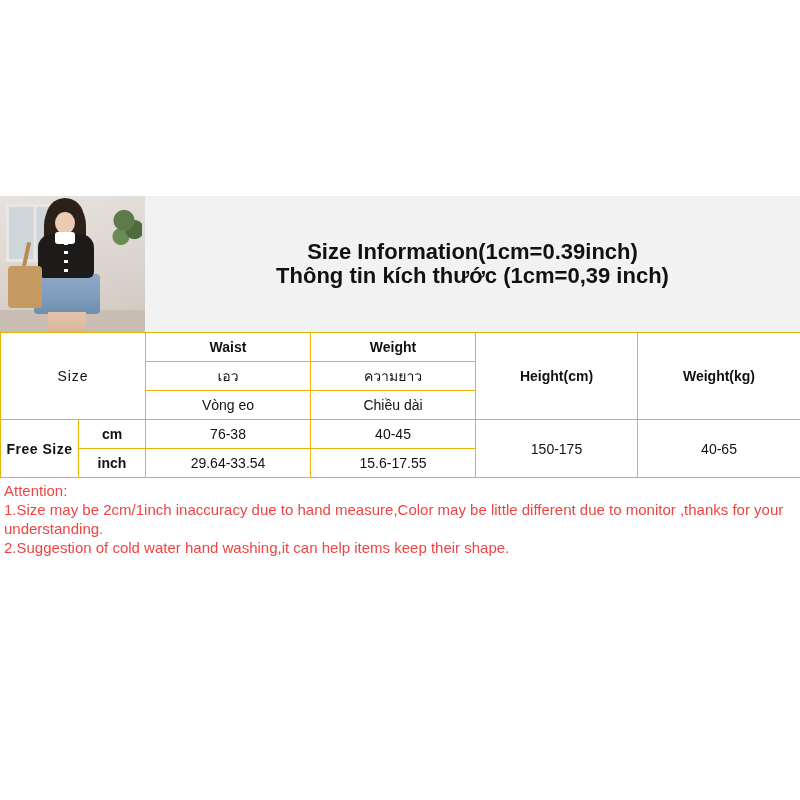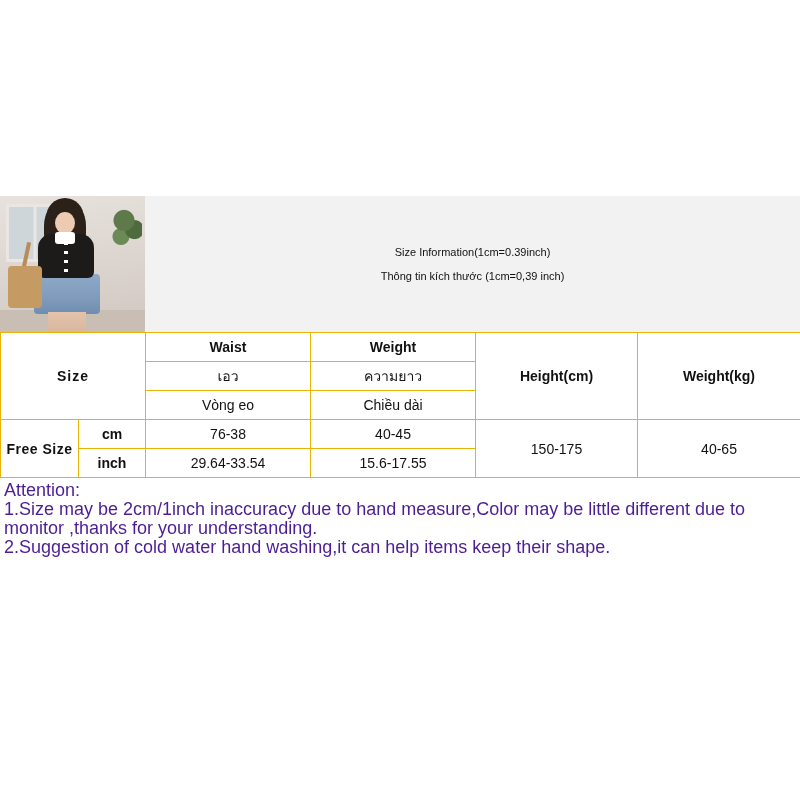--- a/index.html
+++ b/index.html
@@ -110,22 +110,22 @@
   .titles {
     flex: 1 1 auto;
     display: flex;
     flex-direction: column;
     align-items: center;
     justify-content: center;
     gap: 4px;
     color: #111;
   }
   .titles div {
-    font-weight: normal;
-    font-size: 11px;
+    font-weight: bold;
+    font-size: 22px;
     line-height: 20px;
     text-align: right;
   }
 
   
   table.size-table {
     border-collapse: collapse;
     width: 800px;
     table-layout: fixed;
   }
@@ -133,21 +133,21 @@
     border: 1px solid #eab308;
     text-align: center;
     font-size: 14px;
     color: #111;
     padding: 2px 4px;
     height: 29px;
     box-sizing: border-box;
   }
   td.size-head {
     font-size: 23px;
-    font-weight: bold;
+    font-weight: normal;
     letter-spacing: 1px;
   }
   td.col-head {
     font-weight: bold;
     font-size: 14.5px;
   }
   td.sub-head {
     font-size: 14px;
   }
   td.hw-head {
@@ -166,23 +166,23 @@
   td.value {
     font-size: 14.5px;
   }
   td.hw-value {
     font-size: 14.5px;
   }
 
   
   .attention {
     padding: 3px 4px 0 4px;
-    font-size: 18px;
+    font-size: 15px;
     line-height: 19px;
-    color: #4c1d95;
+    color: #ef4444;
   }
   .attention p { margin: 0; }
 </style>
 </head>
 <body>
 
 <div class="sheet">
 
   <div class="top-band">
     <div class="photo">

